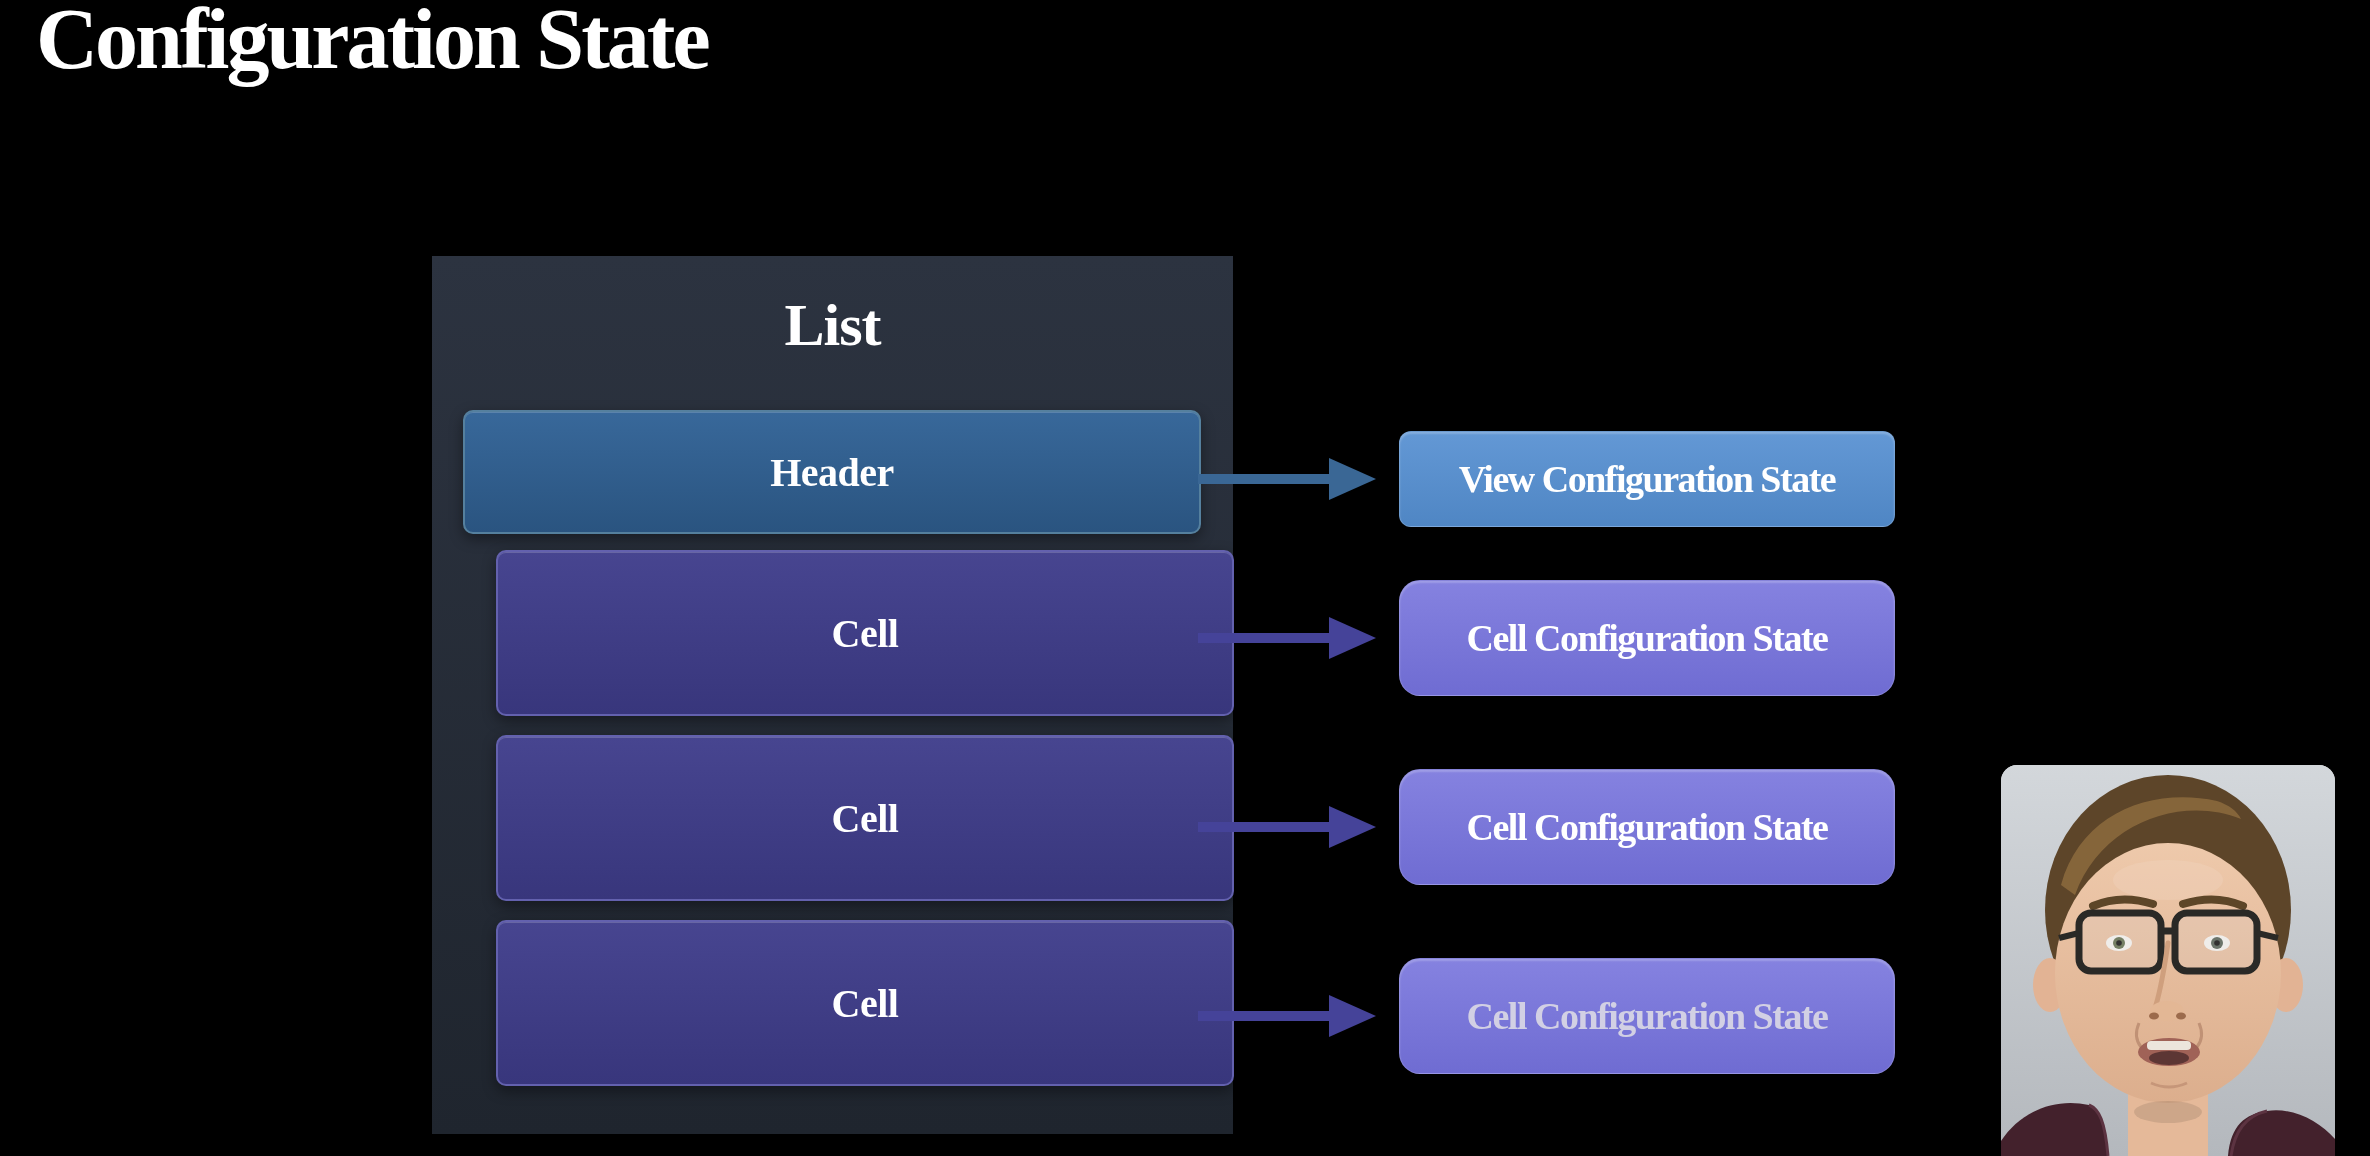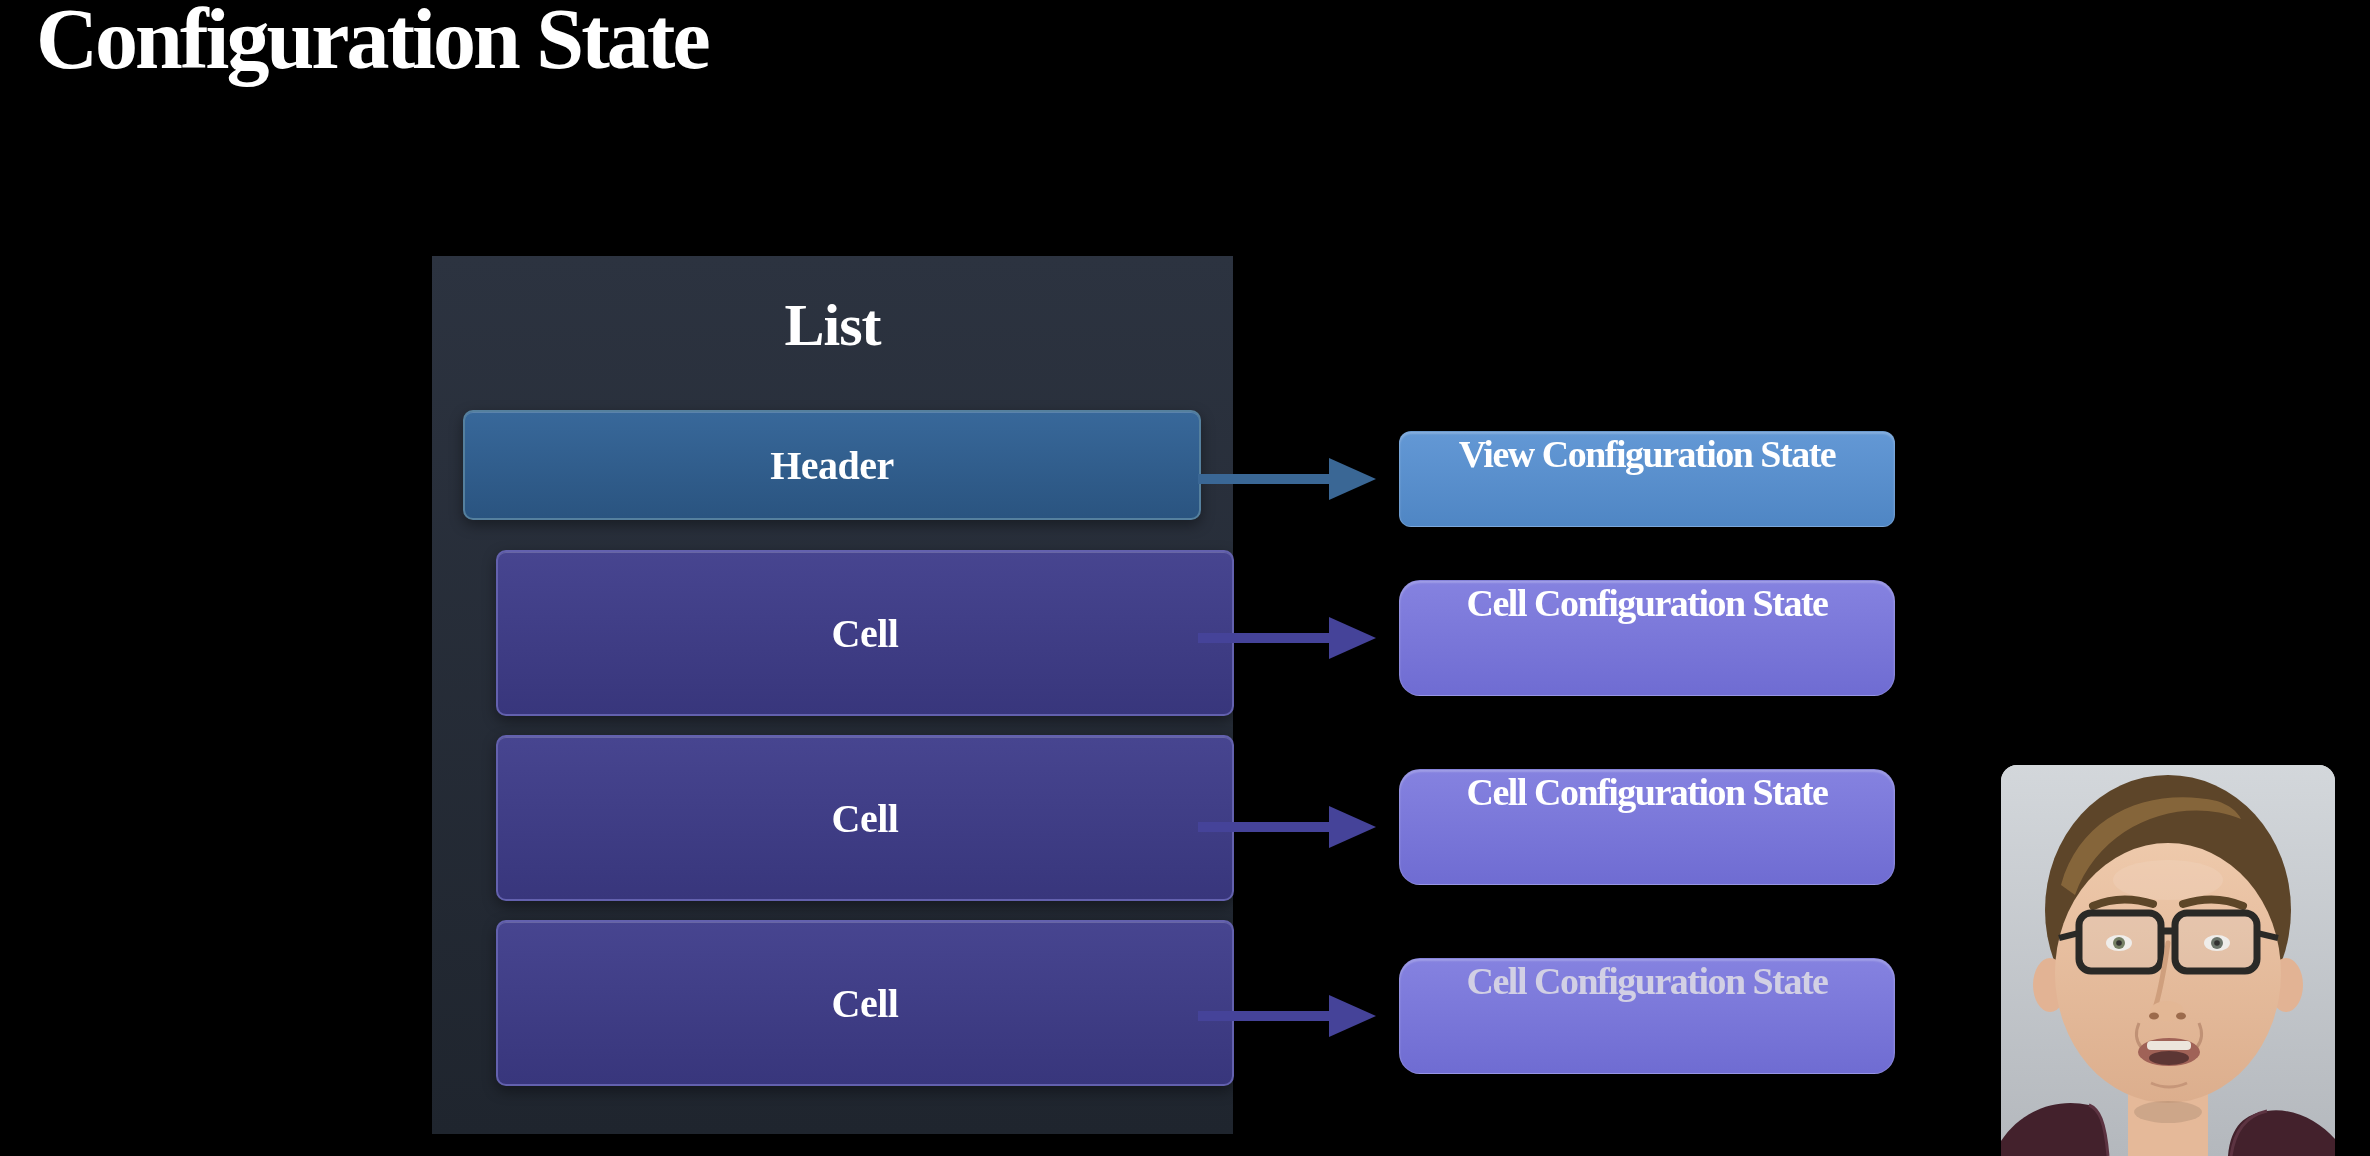--- a/index.html
+++ b/index.html
@@ -38,21 +38,21 @@
     position:absolute;top:36px;left:0;width:100%;text-align:center;
     font-size:60px;font-weight:600;letter-spacing:-1px;color:#ffffff;line-height:1.1;
   }
   .row{
     position:absolute;left:31px;width:738px;border-radius:10px;
     display:flex;align-items:center;justify-content:center;
     font-size:40px;font-weight:600;letter-spacing:-.5px;color:#ffffff;
     box-shadow:0 5px 14px rgba(0,0,0,.4), inset 0 1px 0 rgba(255,255,255,.18);
   }
   .row-header{
-    top:154px;height:110px;
+    top:154px;height:124px;
     background:linear-gradient(180deg,var(--header-row-top),var(--header-row-bottom));
     border:2px solid var(--header-row-border);
   }
   .row-cell{
     height:166px;
     background:linear-gradient(180deg,var(--cell-row-top),var(--cell-row-bottom));
     border:2px solid var(--cell-row-border);
     margin-left:33px;
   }
   .row-cell-1{top:294px;}
@@ -65,21 +65,21 @@
   .arrow-blue{color:var(--arrow-blue);}
   .arrow-purple{color:var(--arrow-purple);}
   .arrow-1{top:455px;}
   .arrow-2{top:614px;}
   .arrow-3{top:803px;}
   .arrow-4{top:992px;}
 
   
   .state-box{
     position:absolute;left:1399px;width:496px;border-radius:12px;
-    display:flex;align-items:flex-start;justify-content:center;
+    display:flex;align-items:center;justify-content:center;
     font-size:38px;font-weight:600;letter-spacing:-1.5px;color:var(--box-text);
     box-shadow:inset 0 2px 2px rgba(255,255,255,.22), 0 6px 18px rgba(0,0,0,.5);
     border:1px solid rgba(255,255,255,.16);
   }
   .state-box-view{
     top:431px;height:96px;
     background:linear-gradient(180deg,var(--view-box-top),var(--view-box-bottom));
   }
   .state-box-cell{
     height:116px;

